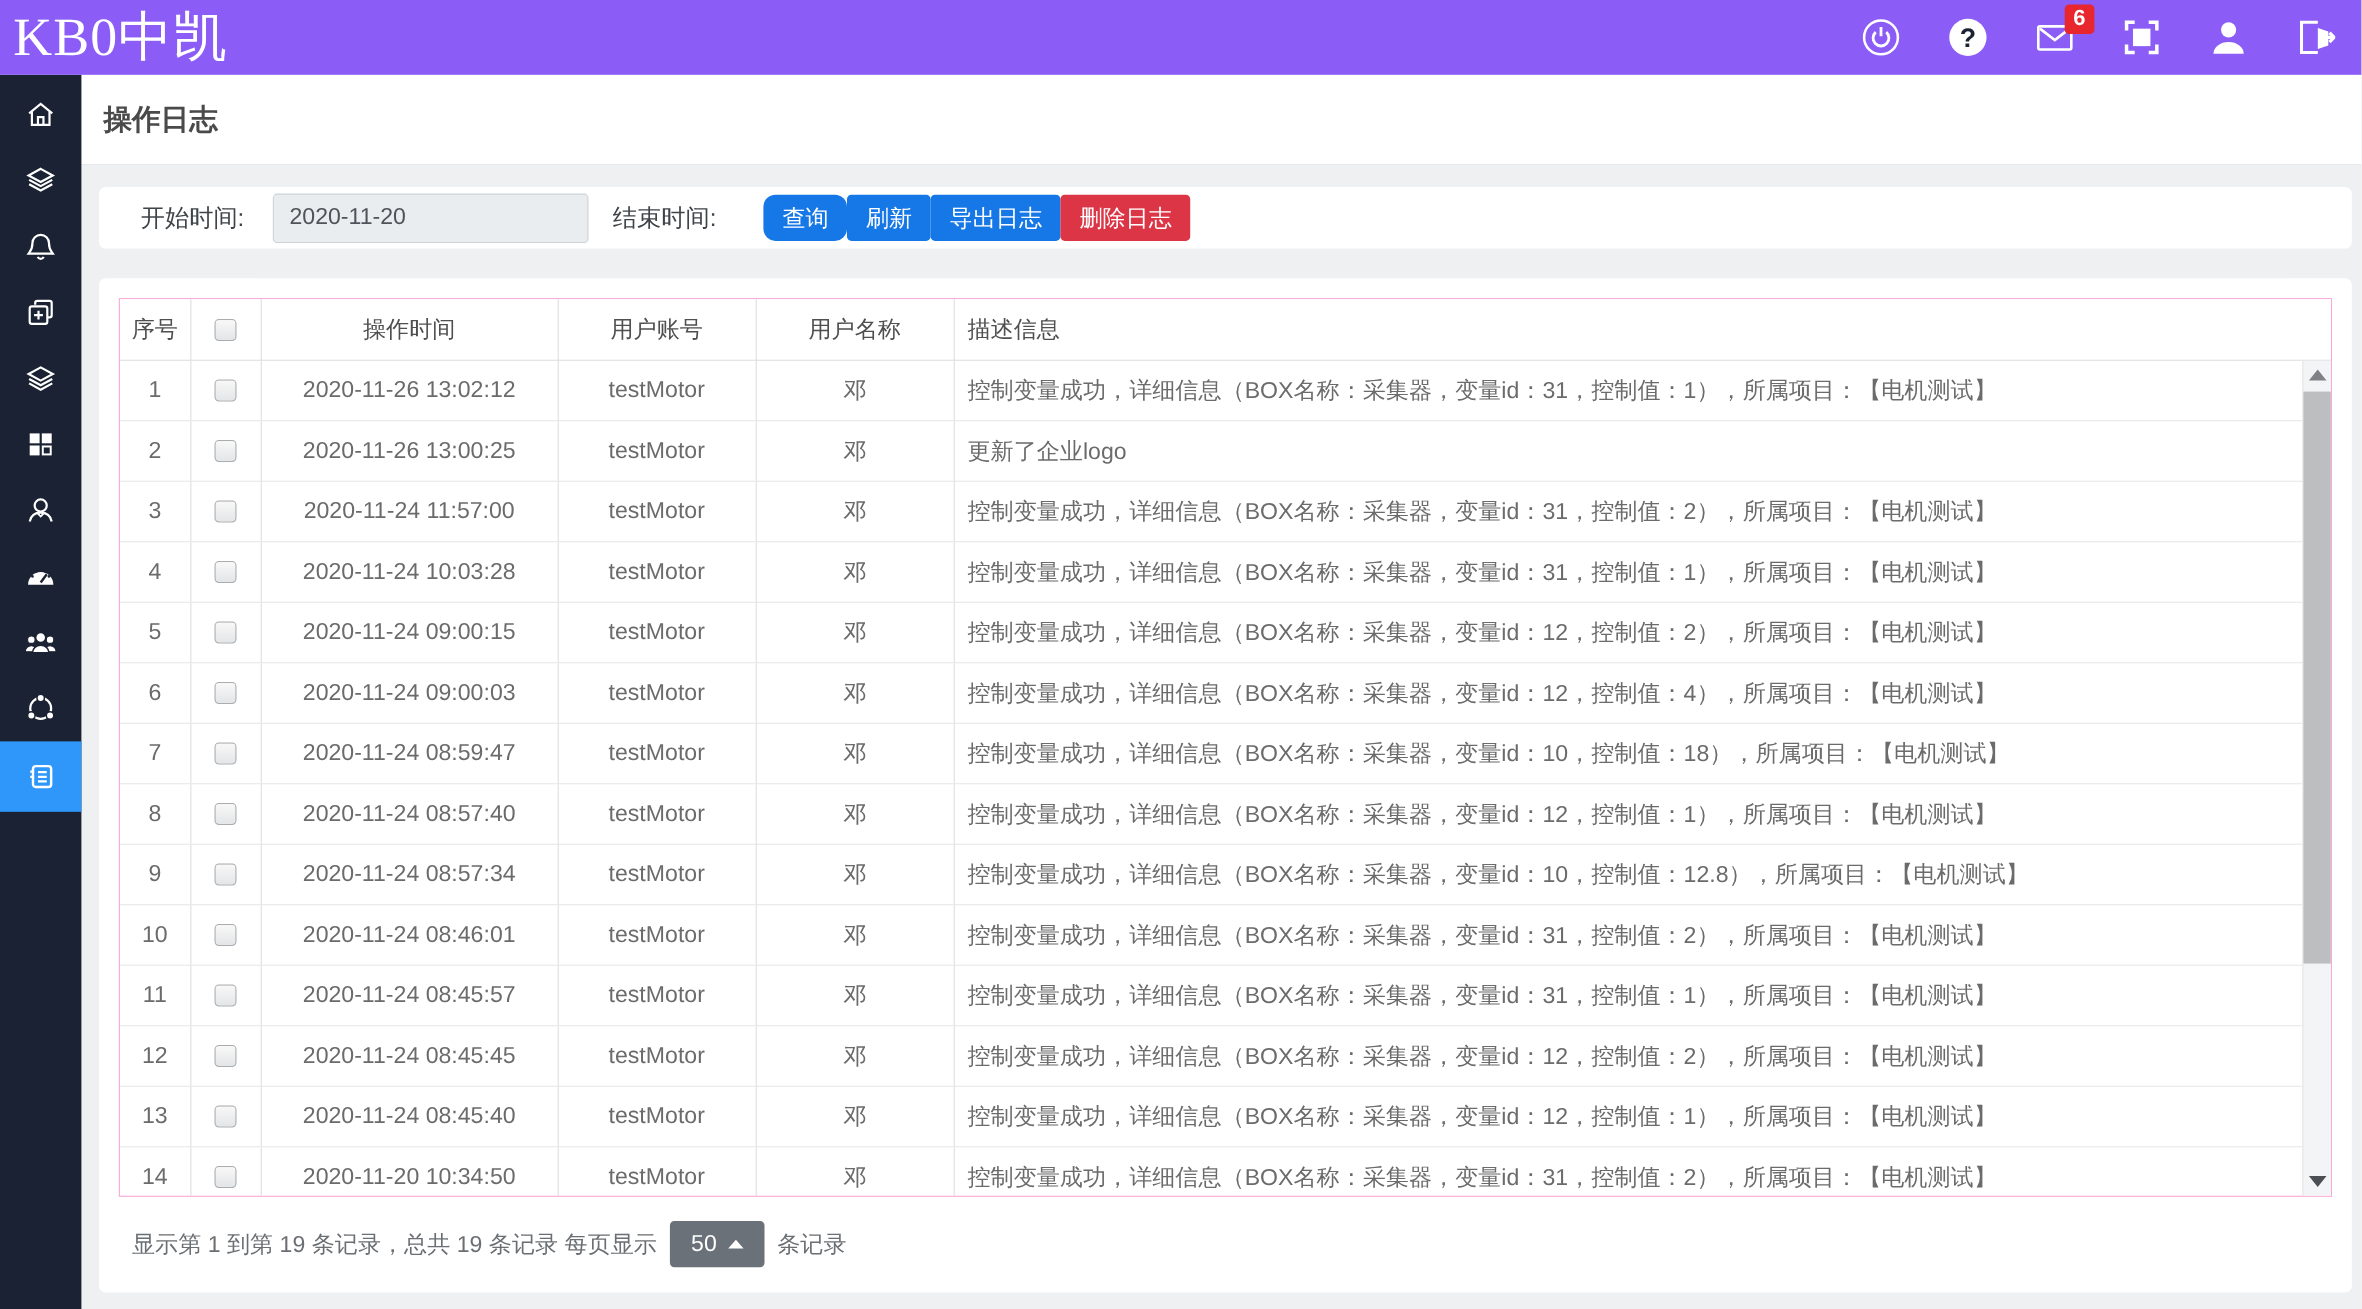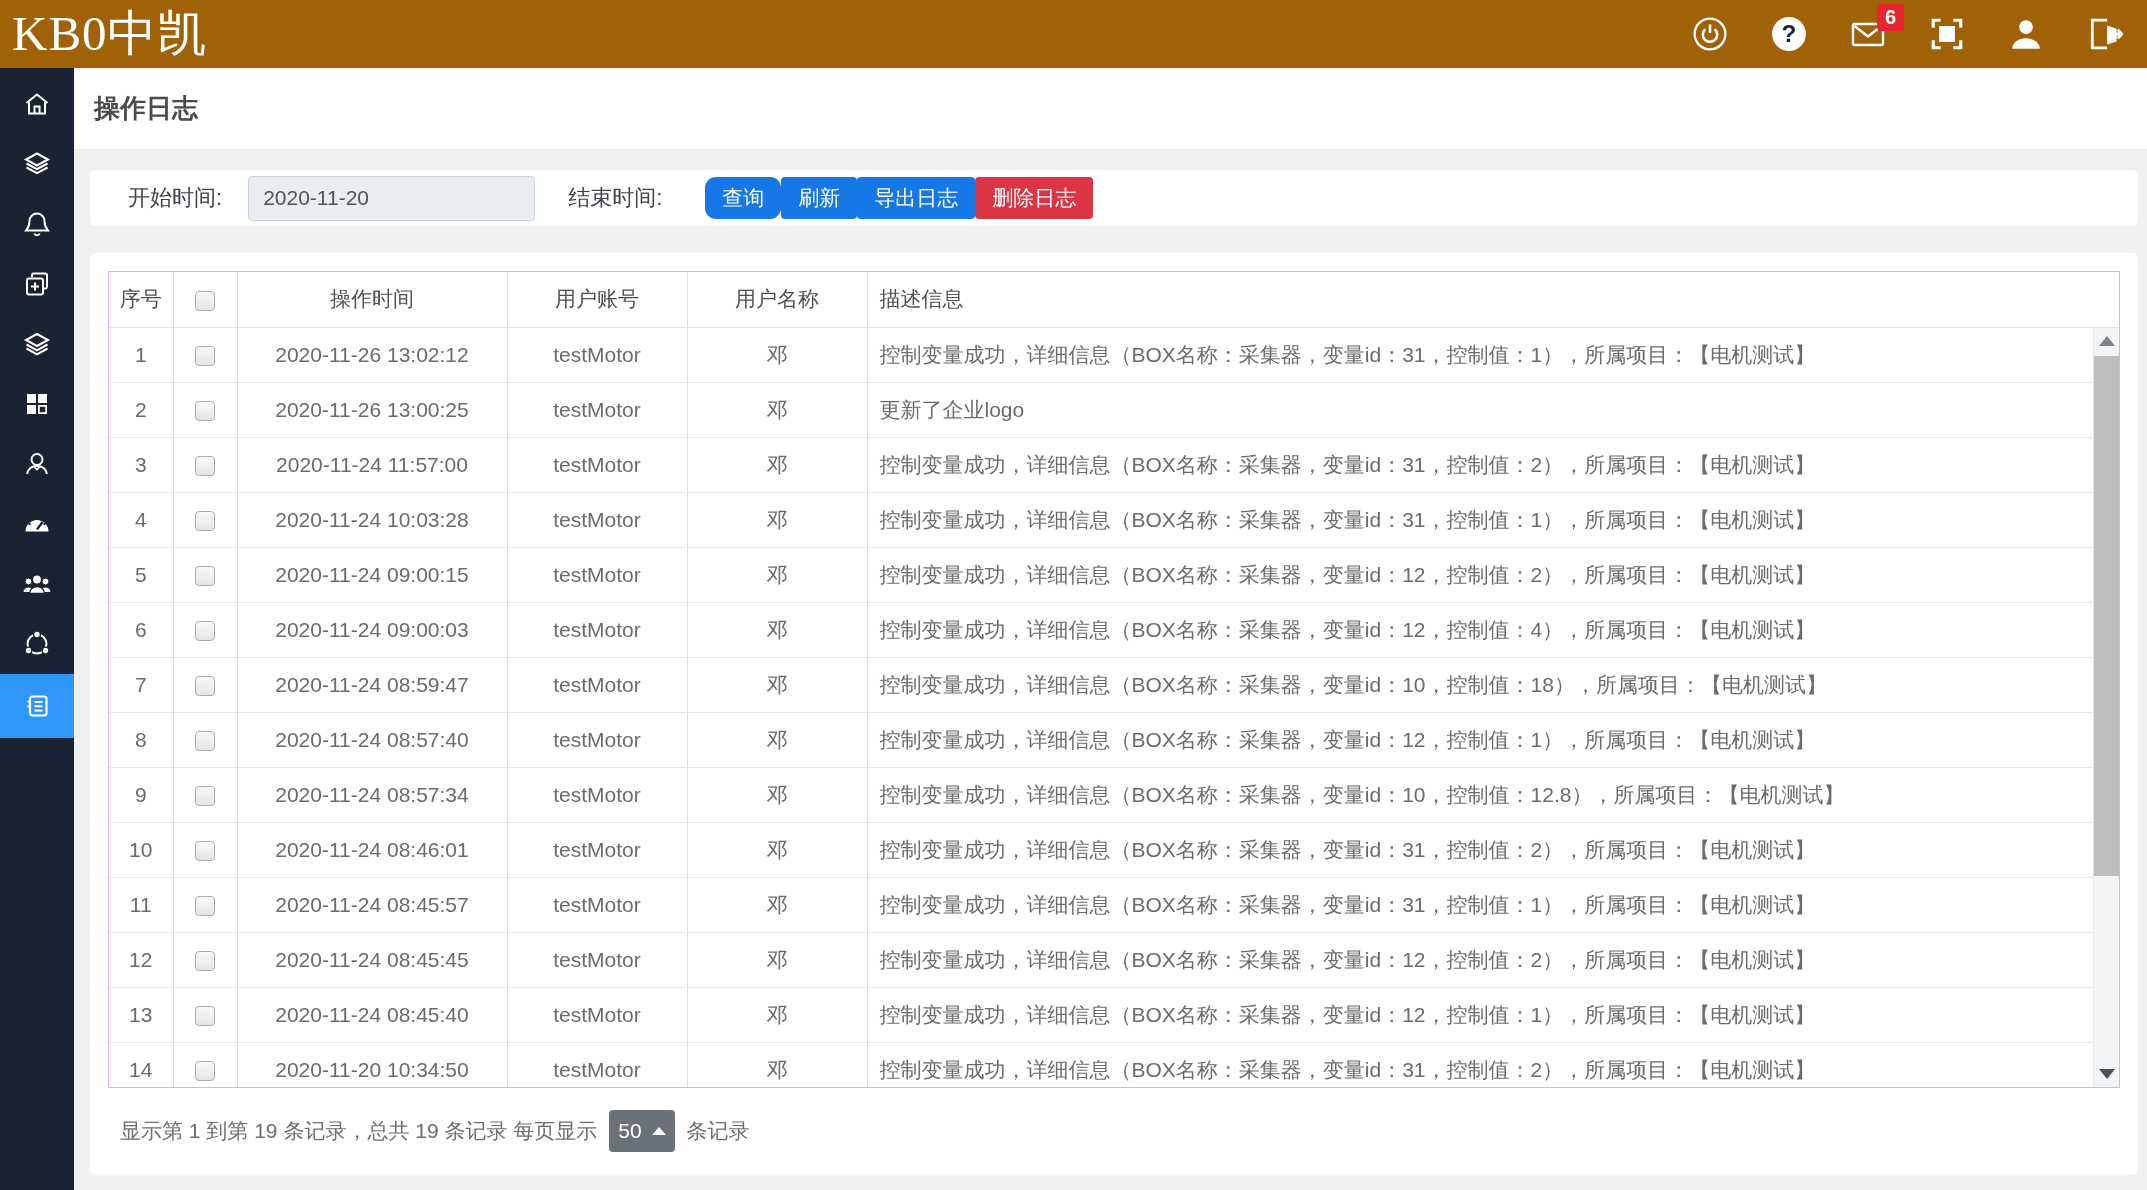--- a/index.html
+++ b/index.html
@@ -2,21 +2,21 @@
 <html><head>
 <meta charset="utf-8">
 <title>操作日志</title>
 <style>
   * { margin:0; padding:0; box-sizing:border-box; }
   html,body { background:#eff0f1; }
   .app { position:relative; width:2147px; height:1190px; overflow:hidden; background:#eff0f1;
          font-family:"Liberation Sans","DejaVu Sans",sans-serif; }
 
   
-  .topbar { position:absolute; top:0; left:0; width:2147px; height:68px; background:#a16207;
+  .topbar { position:absolute; top:0; left:0; width:2147px; height:68px; background:#8b5cf6;
             display:flex; align-items:center; justify-content:space-between; z-index:6; }
   .logo { font-family:"Liberation Serif","DejaVu Serif",serif; font-size:49px; color:#ffffff;
           padding-left:12px; line-height:66px; letter-spacing:1px; cursor:pointer; }
   .topbar-icons { display:flex; align-items:center; gap:43px; padding-right:24px; height:68px; }
   .tb-icon { position:relative; width:36px; height:36px; display:flex; align-items:center; justify-content:center; cursor:pointer; }
   .badge { position:absolute; top:-12px; right:-18px; background:#e8262d; color:#fff; font-size:20px;
            font-weight:bold; border-radius:4px; padding:0 8px; line-height:27px; }
 
   
   .sidebar { position:absolute; top:68px; left:0; width:74px; height:1122px; background:#1b2233; z-index:5; padding-top:6px; }
@@ -28,21 +28,21 @@
   .page-header { height:82px; background:#ffffff; border-bottom:1px solid #e7eaec; display:flex; align-items:center; padding-left:20px; }
   .page-title { font-size:26px; color:#4a4a4a; font-weight:700; }
   .content { position:relative; height:928px; background:#eff0f1; padding:20px 9px 0 16px; }
 
   
   .filter-panel { height:56px; background:#ffffff; border-radius:6px; display:flex; align-items:center;
                   padding-left:38px; margin-bottom:27px; }
   .flabel { font-size:22px; color:#3f4449; margin-right:26px; white-space:nowrap; }
   .finput { width:287px; height:45px; background:#e9edf0; border:1px solid #ccd3d9; border-radius:4px;
             font-size:21px; color:#4f545a; padding:0 14px; font-family:inherit; }
-  .flabel.second { margin-left:33px; }
+  .flabel.second { margin-left:22px; }
   .btn { height:42px; border:none; border-radius:4px; color:#ffffff; font-size:21px; padding:0 17px;
          cursor:pointer; font-family:inherit; white-space:nowrap; }
   .btn-blue { background:#1677e6; }
   .btn-red  { background:#dc3545;text-align:right; }
   .btn + .btn { margin-left:0; }
   .btn-first { margin-left:17px;border-radius:11px; }
 
   
   .table-panel { background:#ffffff; border-radius:6px; padding:18px 18px 0 18px; height:922px; }
   .table-wrap { position:relative; border:1px solid #f9a8d4; height:817px; overflow:hidden; background:#fff; }
@@ -67,21 +67,21 @@
              border-left:1px solid #e4e6e8; z-index:3; cursor:pointer; }
   .vs-btn { position:absolute; left:0; width:100%; height:26px; display:flex; align-items:center; justify-content:center; }
   .vs-btn.up { top:0; } .vs-btn.down { bottom:0; }
   .tri-up   { width:0; height:0; border-left:8px solid transparent; border-right:8px solid transparent; border-bottom:10px solid #7e8286; }
   .tri-down { width:0; height:0; border-left:8px solid transparent; border-right:8px solid transparent; border-top:10px solid #4b4f55; }
   .vs-thumb { position:absolute; top:28px; left:0; width:100%; height:520px; background:#bdbec0; }
 
   
   .pagination { display:flex; align-items:center; height:86px; color:#6b6f73; font-size:21px; padding-left:12px; }
   .page-size-btn { background:#6a7179; color:#fff; border:none; border-radius:4px; font-size:21px; height:42px;
-                   padding:0 9px; display:inline-flex; align-items:center; gap:10px; margin:0 12px; cursor:pointer; font-family:inherit; }
+                   padding:0 19px; display:inline-flex; align-items:center; gap:10px; margin:0 12px; cursor:pointer; font-family:inherit; }
   .caret-up { width:0; height:0; border-left:7px solid transparent; border-right:7px solid transparent; border-bottom:8px solid #ffffff; }
 
   svg { display:block; }
 </style>
 </head>
 <body>
 
 <div class="app">
 
   <div class="topbar">

